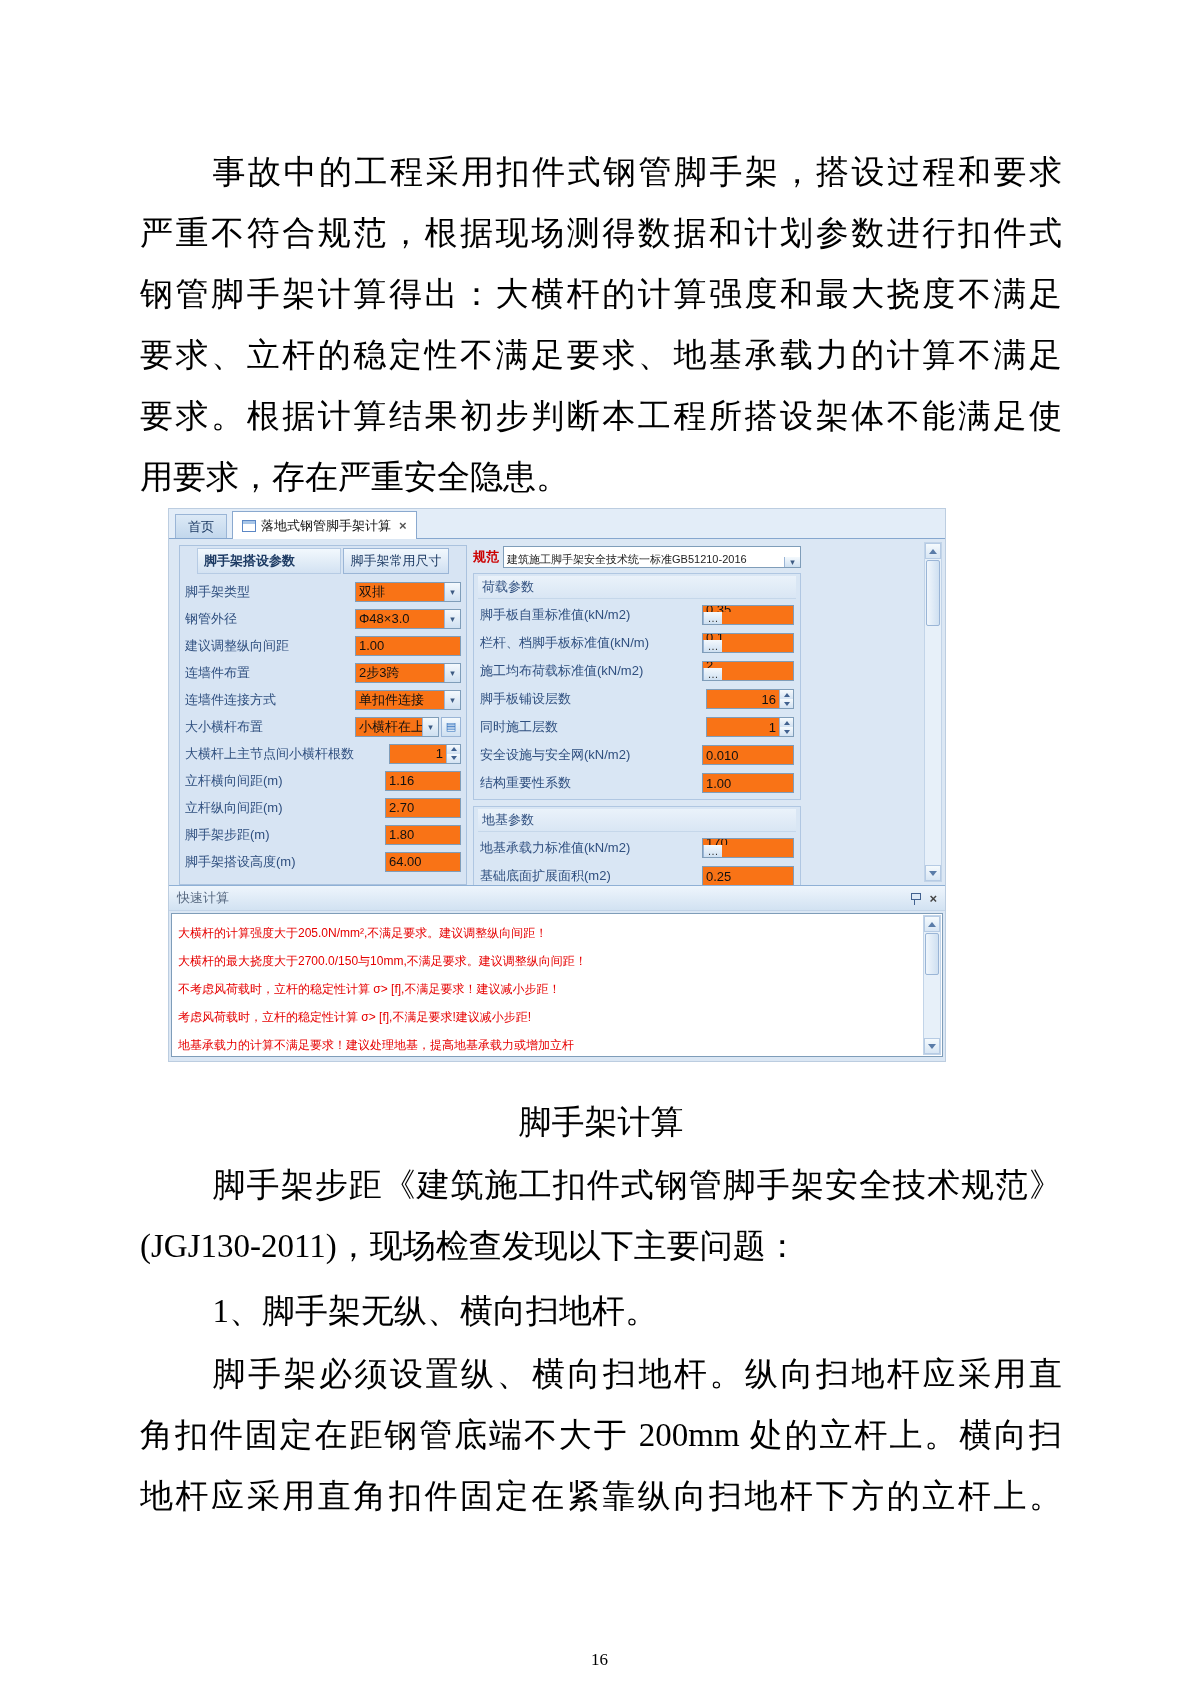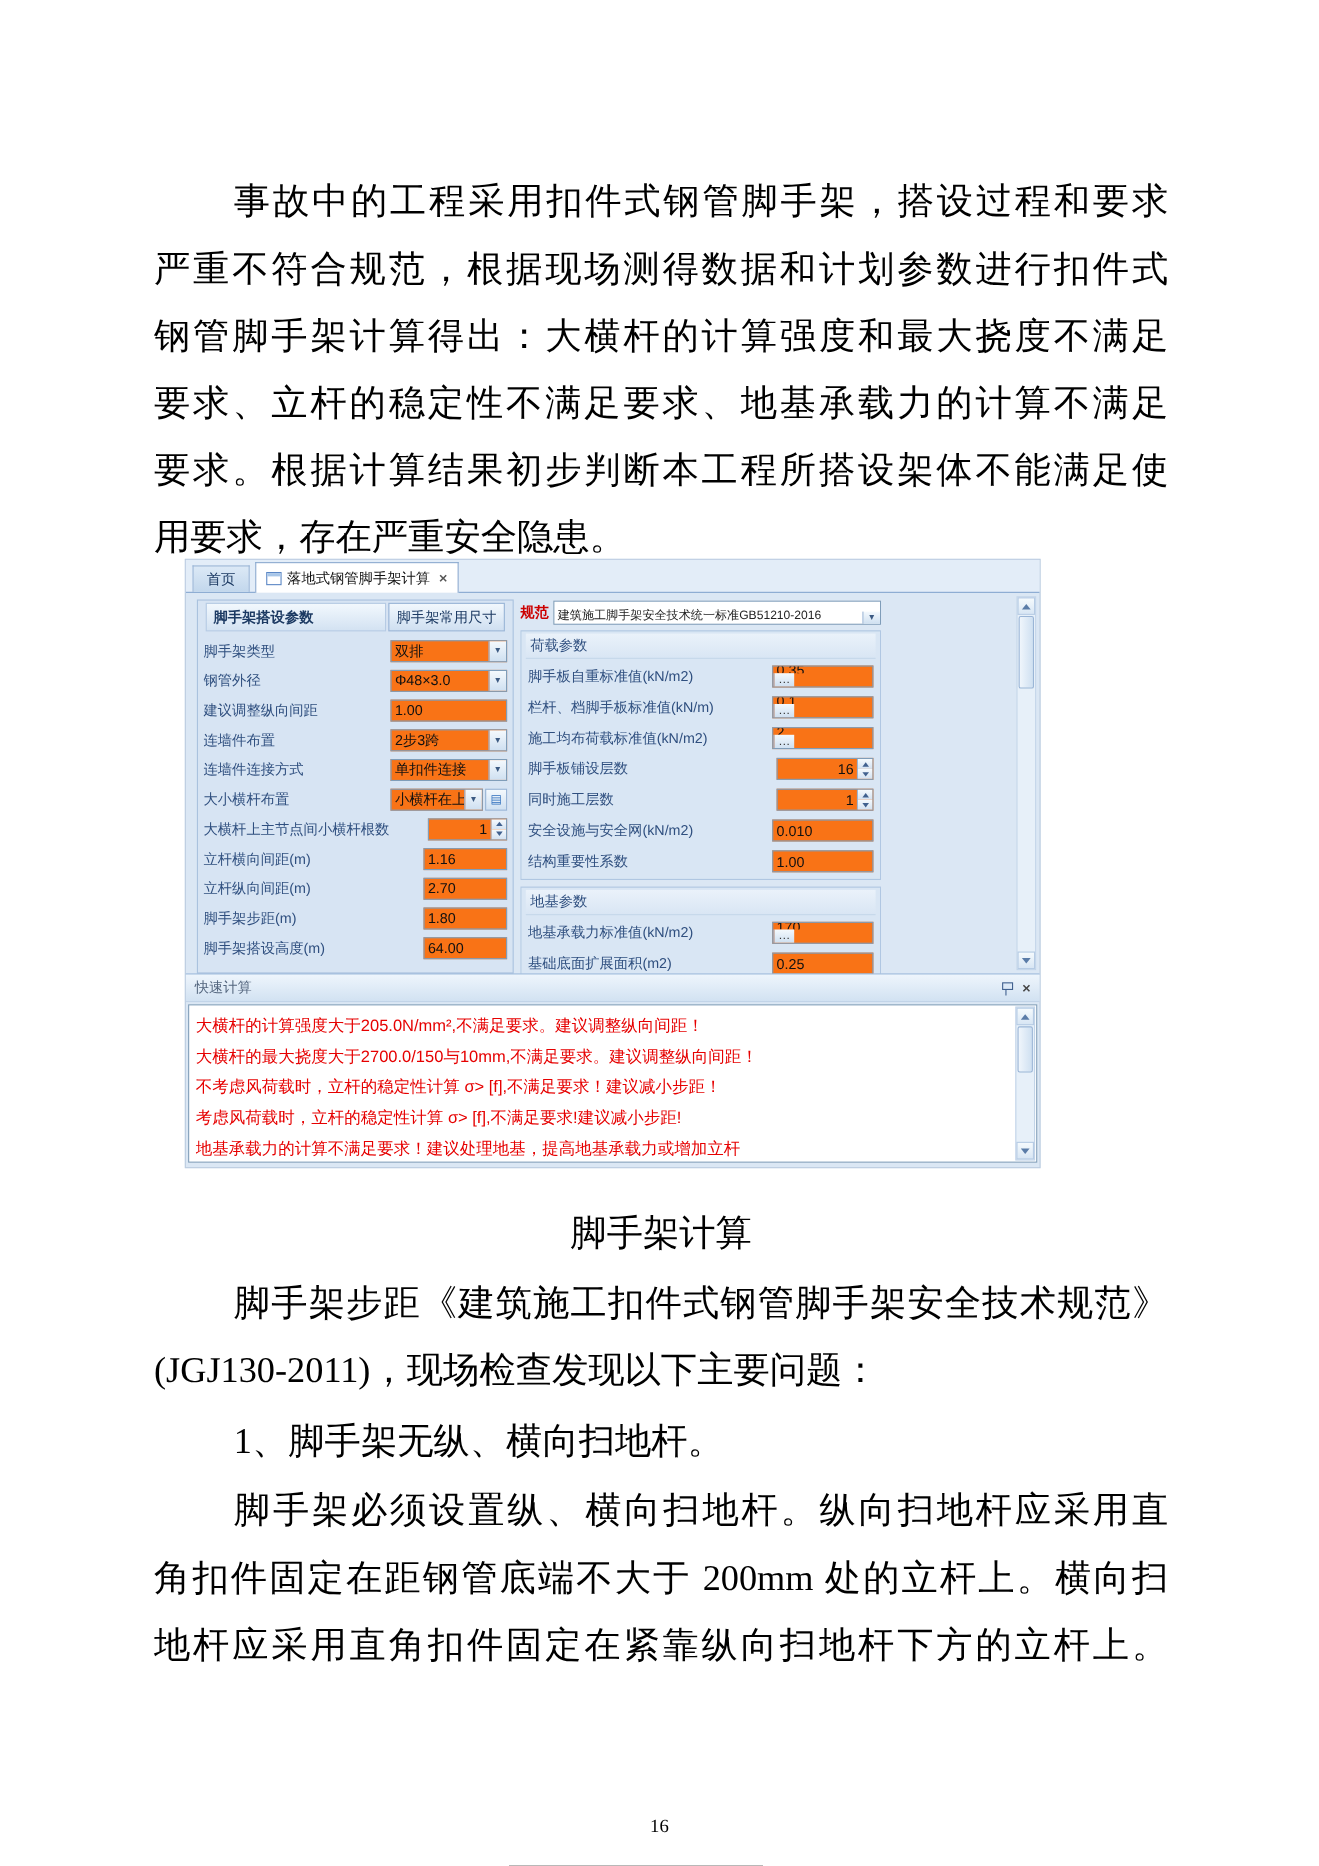--- a/index.html
+++ b/index.html
@@ -3,42 +3,42 @@
 <meta charset="utf-8">
 <style>
   html,body{margin:0;padding:0;background:#888;}
   .page{position:relative;width:1199px;height:1696px;background:#ffffff;margin:0 auto;overflow:hidden;
         font-family:"Liberation Serif","DejaVu Serif",serif;color:#000;}
   
   .para,.pitem,.caption{position:absolute;left:140px;width:922px;font-size:33px;}
   .pline{line-height:61px;text-align:justify;text-align-last:justify;white-space:nowrap;}
   .pline.last{text-align-last:left;}
   .pline.indent{text-indent:2.2em;}
-  #para1{top:154px;}
+  #para1{top:142px;}
   .caption{top:1092px;text-align:center;line-height:61px;}
   #para2{top:1155px;}
   #item1{top:1281px;line-height:61px;text-indent:2.2em;font-size:33px;}
   #para3{top:1344px;}
   .pagenum{position:absolute;top:1650px;left:0;width:1199px;text-align:center;font-size:17px;}
   
   .app{position:absolute;left:168px;top:508px;width:778px;height:554px;background:#dbe7f4;
        border:1px solid #bccde0;box-sizing:border-box;
        font-family:"Liberation Sans","DejaVu Sans",sans-serif;color:#222;}
   
   .tabbar{height:30px;display:flex;align-items:flex-end;background:#e3edf8;border-bottom:1px solid #86a7cf;padding-left:6px;box-sizing:border-box;}
   .tab{display:flex;align-items:center;font-size:13px;box-sizing:border-box;cursor:default;}
   .tab.home{height:24px;padding:0 12px;background:linear-gradient(#dce9f6,#c2d7ec);border:1px solid #9ab5d6;border-bottom:none;color:#1c3a63;}
   .tab.active{height:28px;background:#ffffff;border:1px solid #8aa9cf;border-bottom:none;gap:5px;padding:0 9px;color:#111;margin-left:5px;position:relative;top:1px;}
   .winicon{width:12px;height:10px;border:1px solid #5b87c5;background:#fff;position:relative;flex:none;}
   .winicon::before{content:"";position:absolute;left:0;top:0;right:0;height:3px;background:#a8c6e8;}
   .tabclose{color:#555;font-weight:bold;font-size:13px;margin-left:3px;}
   
   .main{position:relative;height:346px;padding:6px 30px 0 10px;display:flex;gap:6px;box-sizing:border-box;}
   .leftpanel{width:288px;flex:none;background:#d7e4f3;border:1px solid #aac2de;box-sizing:border-box;padding:0 3px;}
-  .lheader{display:flex;height:26px;margin:2px 4px 4px;}
+  .lheader{display:flex;height:26px;margin:2px 14px 4px;}
   .lheader-title{flex:1;display:flex;align-items:center;padding-left:6px;background:linear-gradient(#f2f8fd,#d3e2f2);
                  border:1px solid #b6cbe4;font-weight:bold;color:#1c3a63;font-size:13px;}
   .lheader-btn{width:104px;display:flex;align-items:center;justify-content:center;background:linear-gradient(#f2f8fd,#cfdff1);
                border:1px solid #9ab5d6;font-size:13px;color:#1c3a63;margin-left:2px;cursor:default;}
   .prow{display:flex;align-items:center;height:27px;padding:0 2px;}
   .plabel{flex:1;font-size:13px;color:#2f4f7f;white-space:nowrap;overflow:hidden;}
   .pctl{display:flex;align-items:stretch;background:#f97316;border:1px solid #7f9db9;height:20px;box-sizing:border-box;flex:none;}
   .pvalue{flex:1;font-size:13px;padding:1px 3px;white-space:nowrap;overflow:hidden;display:flex;align-items:center;color:#111;}
   .ctl-spin .pvalue{justify-content:flex-end;}
   .drop,.dots,.spin,.extra{display:none;}
@@ -83,21 +83,21 @@
   
   .quickcalc{position:relative;border-top:1px solid #8fb0d5;height:176px;box-sizing:border-box;}
   .qtitle{display:flex;align-items:center;height:24px;padding:0 8px;background:linear-gradient(#eef5fc,#d2e2f2);
           font-size:13px;color:#55677f;border-bottom:1px solid #c2d4e8;}
   .pin{margin-left:auto;position:relative;width:12px;height:13px;display:inline-block;}
   .pin::before{content:"";position:absolute;left:2px;top:1px;width:8px;height:5px;border:1px solid #41618f;background:#dce9f7;}
   .pin::after{content:"";position:absolute;left:5px;top:8px;width:1px;height:5px;background:#41618f;}
   .qclose{margin-left:8px;color:#444;font-size:13px;font-weight:bold;}
   .qbody{position:relative;height:144px;margin:2px;background:#fff;border:1px solid #7f9db9;box-sizing:border-box;
          padding:5px 26px 0 6px;overflow:hidden;}
-  .qmsg{font-size:15px;color:#e60000;line-height:28px;white-space:nowrap;overflow:hidden;}
+  .qmsg{font-size:12px;color:#e60000;line-height:28px;white-space:nowrap;overflow:hidden;}
   .q-scroll{position:absolute;right:1px;top:1px;bottom:1px;}
   .q-scroll .sthumb{height:40px;}
 </style>
 </head>
 <body>
 
 <div class="page">
 
   <div class="para" id="para1">
   <div class="pline indent">事故中的工程采用扣件式钢管脚手架，搭设过程和要求</div>

